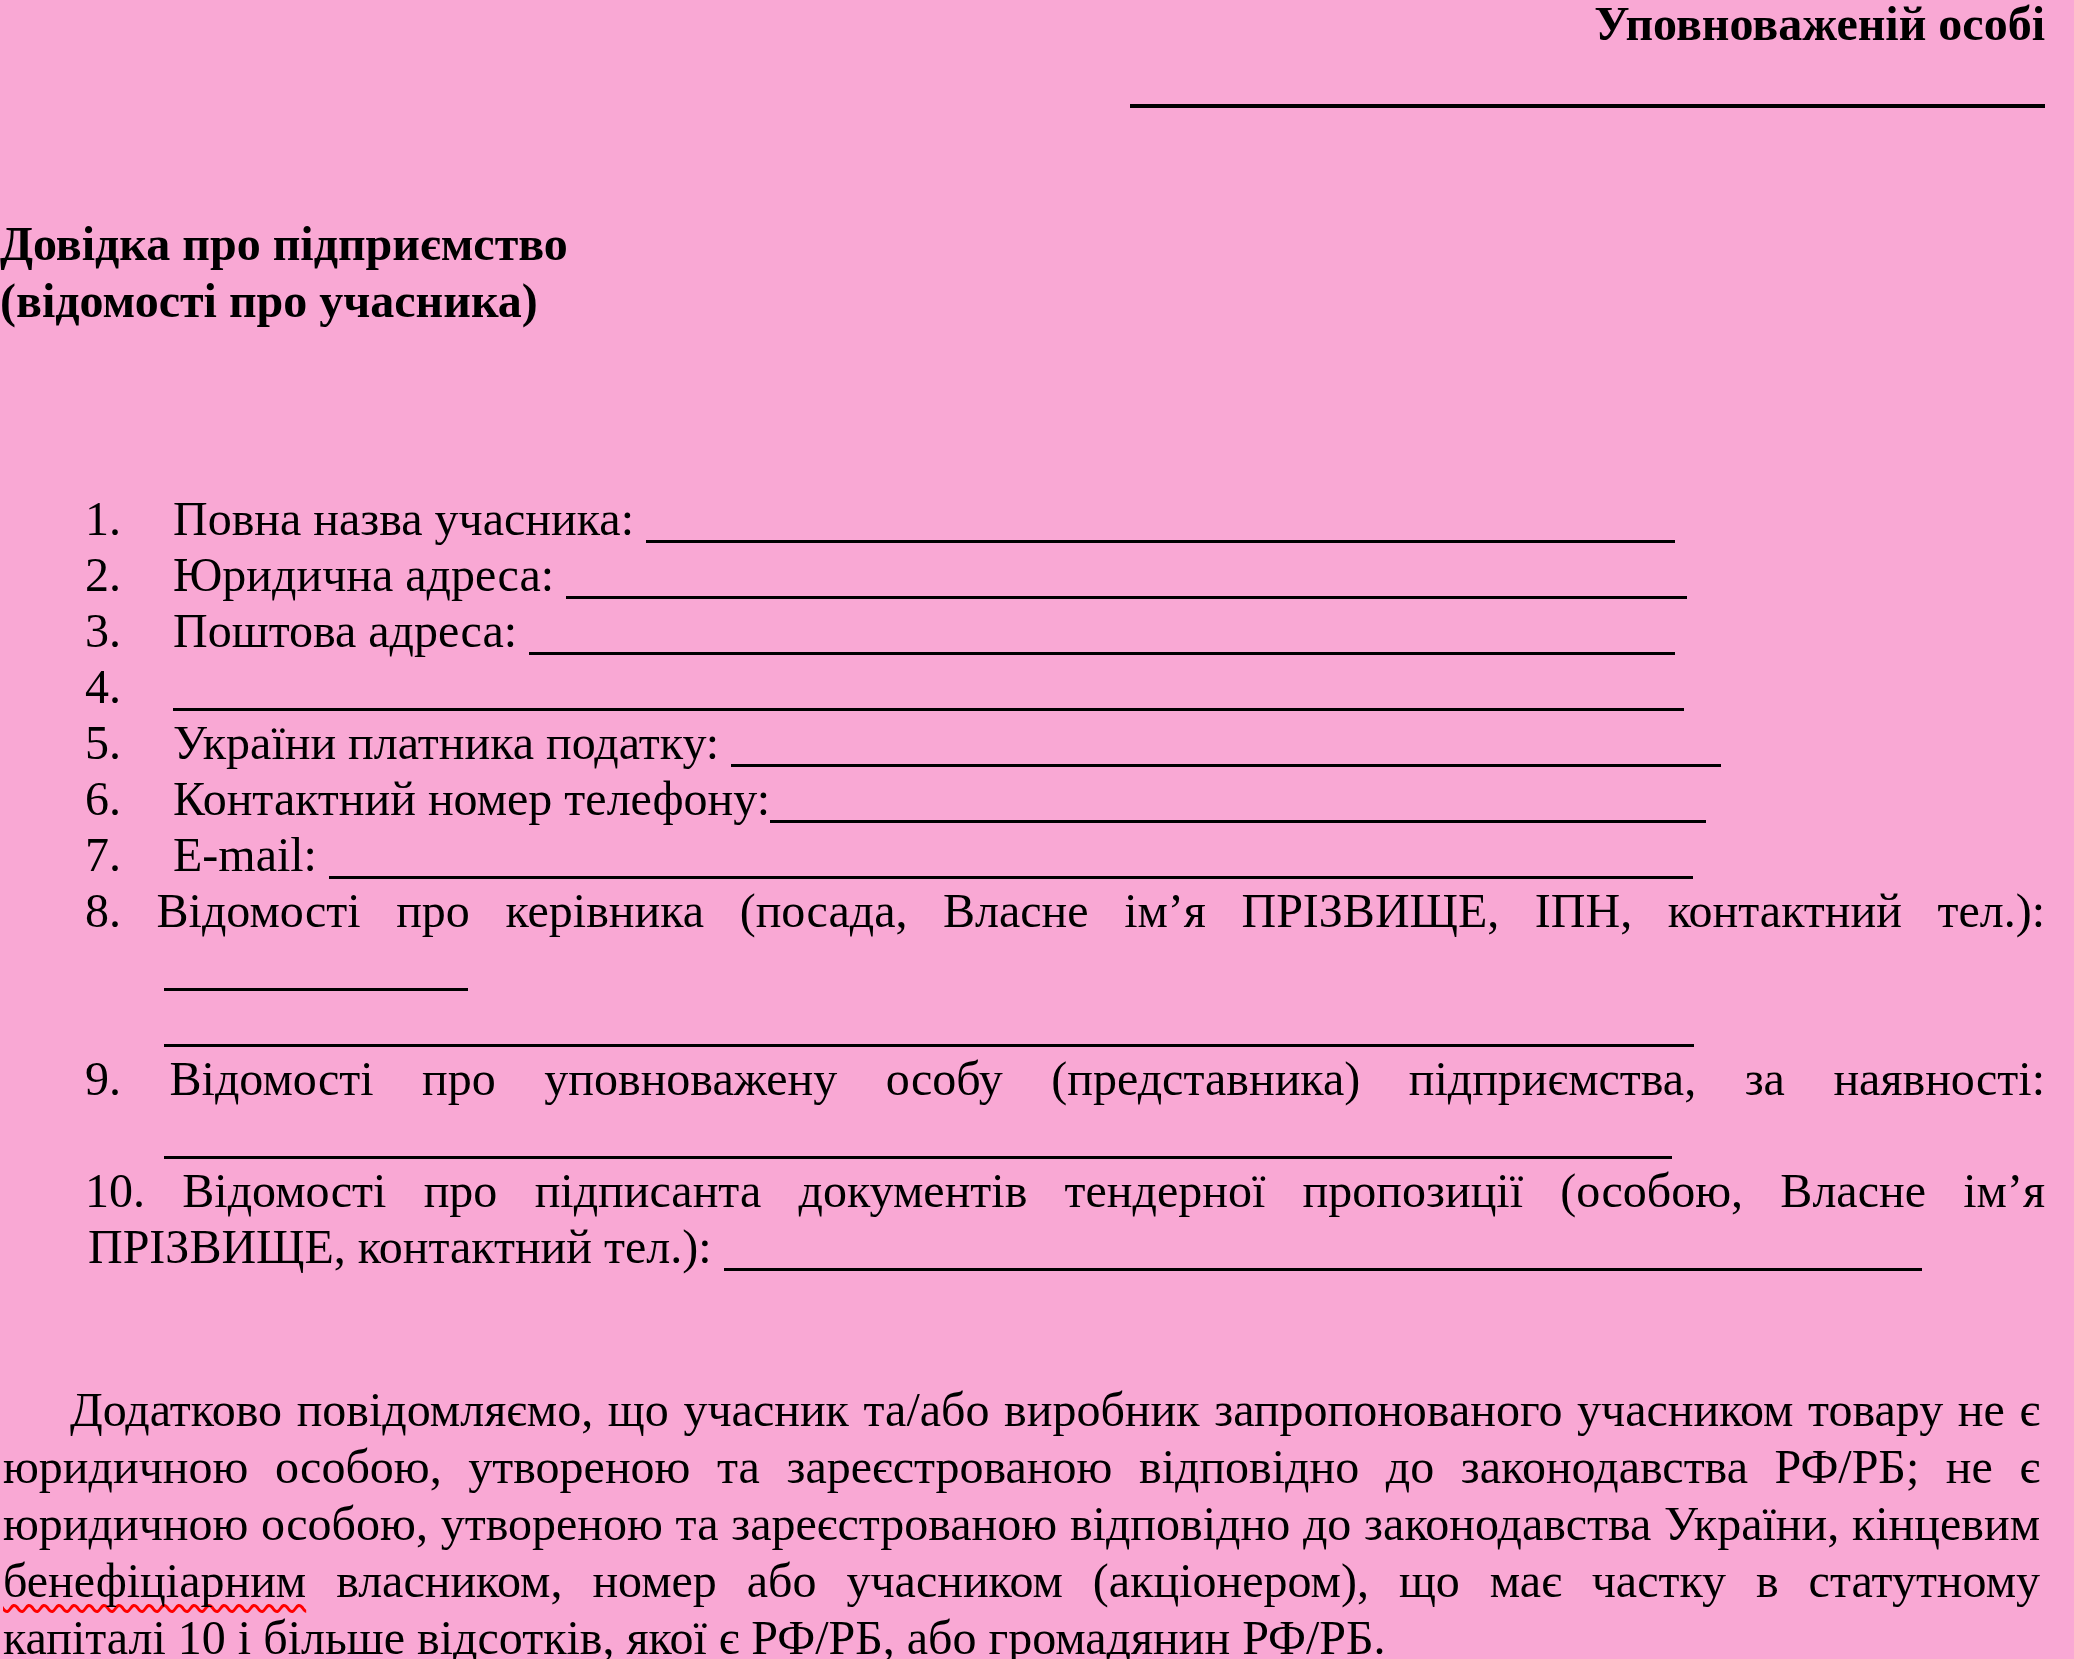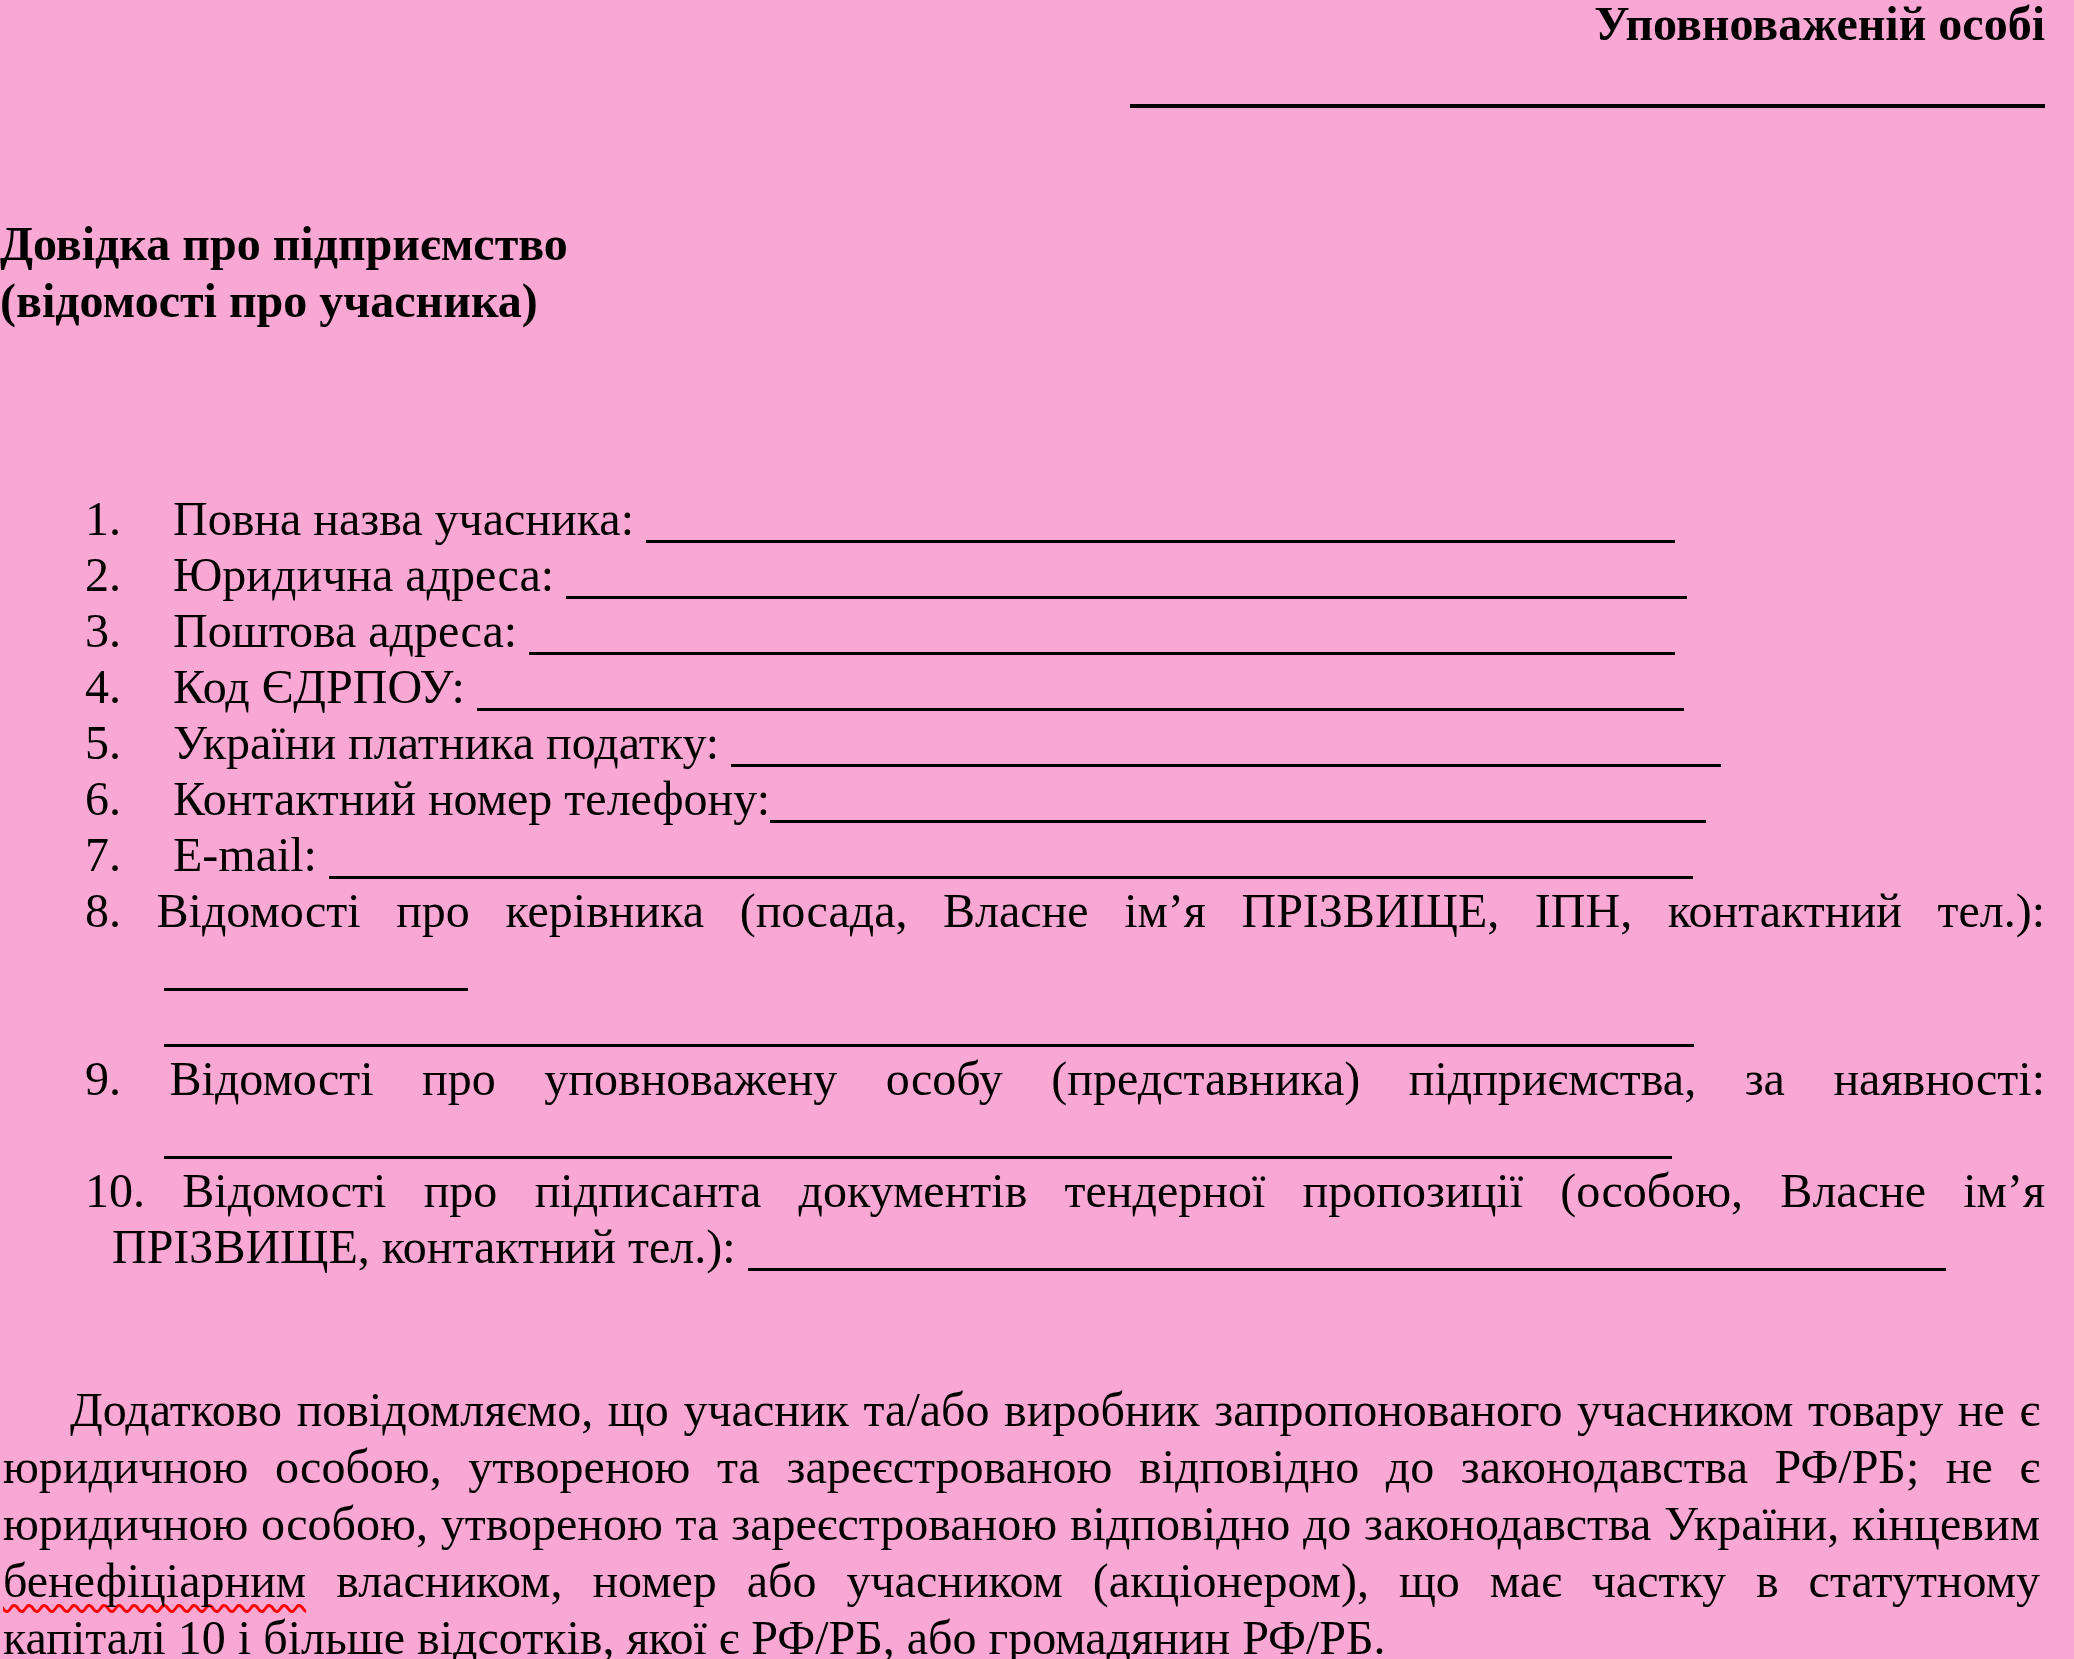--- a/index.html
+++ b/index.html
@@ -15,21 +15,21 @@
   .doc-title{margin-top:107px;margin-right:24px;text-align:left;font-weight:bold;line-height:57px;}
   
   .fields{margin-top:162px;line-height:56px;}
   .frow{display:flex;margin-left:85px;}
   .num{flex:0 0 auto;width:88px;}
   .flabel{flex:0 0 auto;white-space:pre;}
   .fill{flex:1 1 auto;border-bottom:3px solid #000;margin-bottom:4px;}
   .just{margin-left:85px;margin-right:29px;padding-left:79px;text-indent:-79px;
         text-align:justify;text-align-last:justify;}
   .uline{height:49px;border-bottom:3px solid #000;margin-left:164px;margin-bottom:4px;}
-  .row10b{margin-left:112px;}
+  .row10b{margin-left:88px;}
   
   .note{margin:106px 34px 0 3px;line-height:57px;}
   .jline{text-align:justify;text-align-last:justify;}
   .indent{text-indent:67px;}
   .lastline{text-align:left;}
   .misspelled{
     text-decoration:underline;text-decoration-style:wavy;text-decoration-color:#ff0000;
     text-decoration-thickness:3px;text-underline-offset:7px;text-decoration-skip-ink:none;
   }
 </style>
@@ -61,21 +61,20 @@
     </div>
 
     <div class="frow" style="width:1590px">
       <span class="num">3.</span>
         <span class="flabel">Поштова адреса: </span>
         <span class="fill"></span>
     </div>
 
     <div class="frow" style="width:1599px">
       <span class="num">4.</span>
-        <span class="flabel">Код ЄДРПОУ: </span>
         <span class="fill"></span>
     </div>
 
     <div class="frow" style="width:1636px">
       <span class="num">5.</span>
         <span class="flabel">України платника податку: </span>
         <span class="fill"></span>
     </div>
 
     <div class="frow" style="width:1621px">

